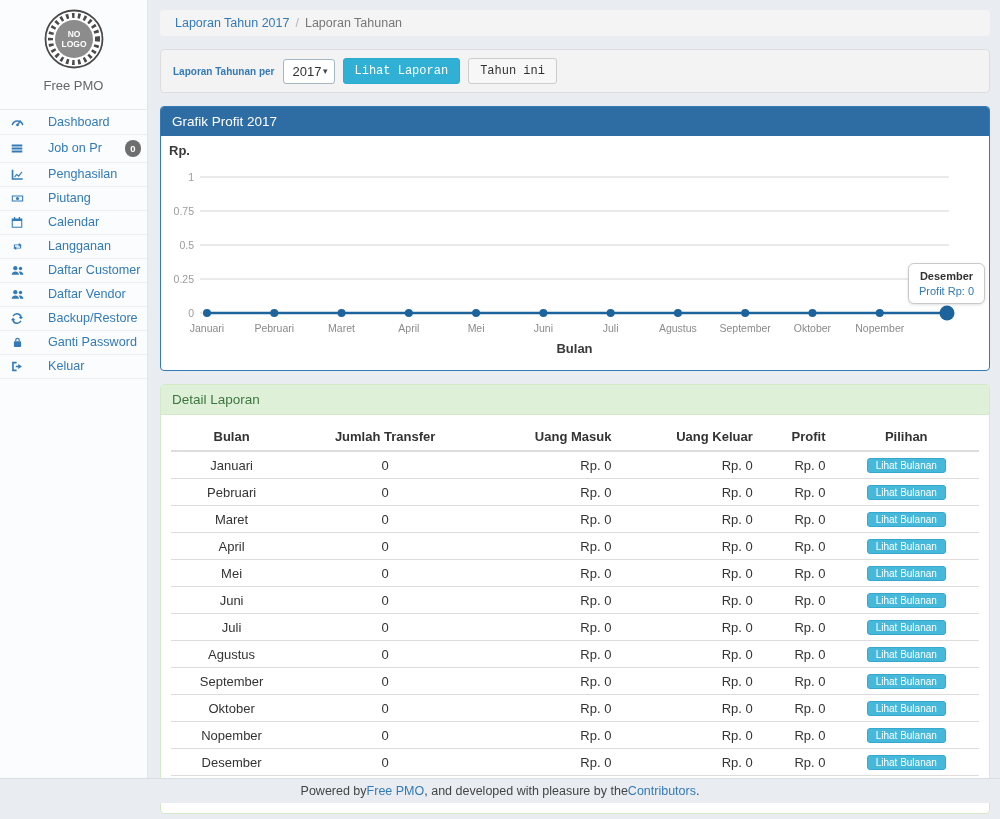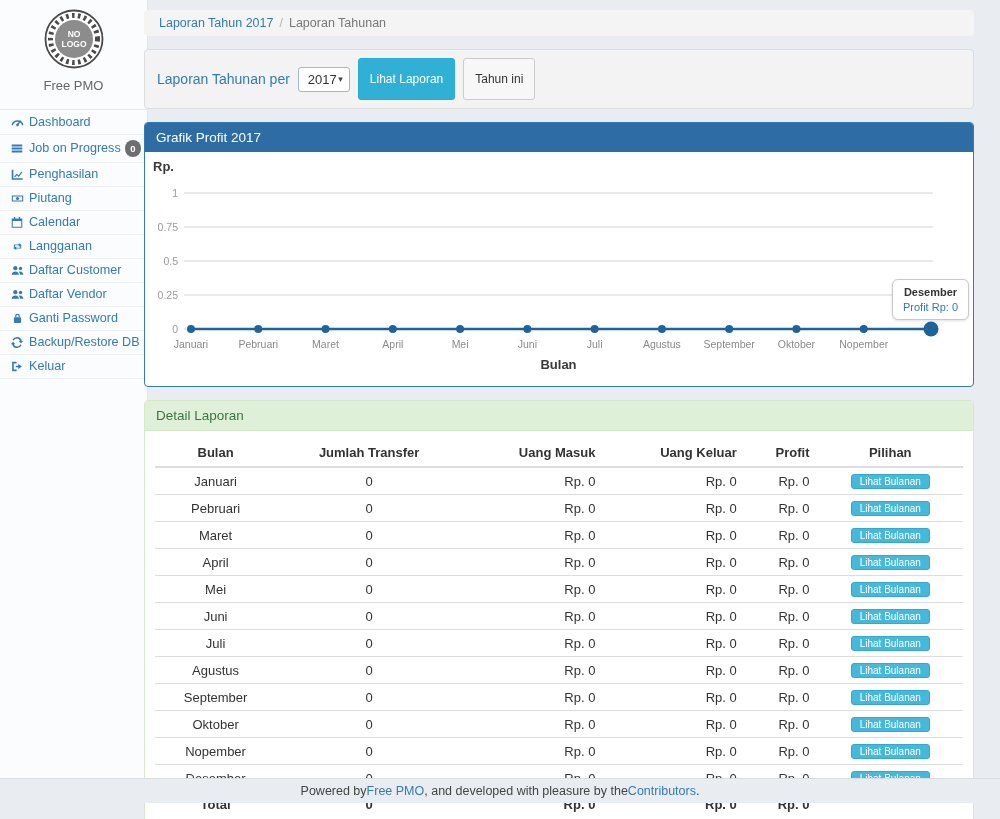--- a/index.html
+++ b/index.html
@@ -12,42 +12,42 @@
   html,body{width:1000px;height:819px}
   body{
     font-family:"Liberation Sans","DejaVu Sans",sans-serif;
     background:var(--page-bg); position:relative; overflow:hidden; font-size:13px; color:#333;
   }
   
   .sidebar{position:absolute;left:0;top:0;width:148px;height:778px;background:var(--sidebar-bg);
     border-right:1px solid #e2e6ea;}
   .side-header{text-align:center;padding:8px 0 16px;border-bottom:1px solid #e9e9ec;}
   .brand{font-size:13px;color:#666;margin-top:5px;}
-  .side-item{display:flex;align-items:center;gap:4px;padding:5px 6px 5px 9px;line-height:13px;
+  .side-item{display:flex;align-items:center;gap:23px;padding:5px 6px 5px 9px;line-height:13px;
     border-bottom:1px solid #eceef1;color:var(--accent);cursor:pointer;}
   .sicon{width:16px;display:flex;justify-content:center;align-items:center;color:var(--accent);flex:0 0 16px;}
   .sicon svg{fill:currentColor;}
   .slabel{flex:1;font-size:12.6px;white-space:nowrap;overflow:hidden;}
   .sbadge{background:var(--badge);color:#fff;border-radius:9px;font-size:9.5px;line-height:1;
     padding:3.5px 5.5px;font-weight:bold;}
   .schev{color:#8a8a8a;font-size:14px;line-height:10px;padding-right:2px;}
   
-  .main{position:absolute;left:133px;top:0;width:851px;height:810px;}
+  .main{position:absolute;left:149px;top:0;width:851px;height:810px;}
   .breadcrumb{margin:10px 10px 0 11px;background:#f4f4f5;border-radius:4px;padding:6px 15px;
     font-size:12.5px;color:#777;}
   .breadcrumb a{color:var(--accent);text-decoration:none;cursor:pointer;}
   .breadcrumb .sep{color:#b5b5b5;padding:0 6px;}
   .well{margin:13px 10px 0 11px;background:#f3f3f3;border:1px solid #ddd;border-radius:4px;
     padding:8px 12px;display:flex;align-items:center;gap:8px;}
-  .well-label{color:var(--accent);font-weight:normal;font-size:14px;}
+  .well-label{color:var(--accent);font-weight:bold;font-size:10px;}
   .select-box{background:#fff;border:1px solid #a5b6c4;border-radius:3px;height:25px;width:52px;
     display:flex;align-items:center;justify-content:space-between;padding:0 6px 0 9px;font-size:13px;color:#333;cursor:pointer;}
   .caret{font-size:9px;color:#444;}
-  .btn{font-size:12px;border-radius:3px;padding:13px 11px;border:1px solid;cursor:pointer;
-    font-family:Liberation Sans, sans-serif;line-height:14px;}
+  .btn{font-size:12px;border-radius:3px;padding:5px 11px;border:1px solid;cursor:pointer;
+    font-family:Liberation Mono, monospace;line-height:14px;}
   .btn-info{background:var(--info);border-color:#2aabd2;color:#fff;}
   .btn-default{background:#f7f7f7;border-color:#ccc;color:#333;}
   
   .panel{margin:13px 10px 0 11px;background:#fff;border-radius:4px;}
   .panel-primary{border:1px solid var(--primary-border);}
   .panel-primary .panel-heading{background:var(--primary-heading);color:#fff;font-size:13.5px;
     padding:7px 11px;border-radius:3px 3px 0 0;}
   .chart-body{position:relative;height:234px;}
   .chart-body svg{display:block;}
   .gridline{stroke:#d4d4d4;stroke-width:1;}
@@ -170,34 +170,34 @@
             <circle cx="5.3" cy="5.2" r="2.6"></circle>
             <path d="M.8 13.2c0-2.4 2-4.1 4.5-4.1s4.5 1.7 4.5 4.1z"></path>
             <circle cx="11.7" cy="5.6" r="2.1"></circle>
             <path d="M10.9 9.2c2.4 0 4.3 1.6 4.3 4h-4.1a5.4 5.4 0 0 0-1.6-3.7c.4-.2.9-.3 1.4-.3z"></path>
           </svg>
         </span>
         <span class="slabel">Daftar Vendor</span>
       </div>
       <div class="side-item">
         <span class="sicon">
+          <svg width="14" height="13" viewBox="0 0 16 16">
+            <path d="M13.9 6A6.1 6.1 0 0 0 2.5 4.6l1.5 1A4.3 4.3 0 0 1 11.9 6H10l2.9 3L15.5 6zM2.1 10a6.1 6.1 0 0 0 11.4 1.4l-1.5-1A4.3 4.3 0 0 1 4.1 10H6L3.1 7 .5 10z"></path>
+          </svg>
+        </span>
+        <span class="slabel">Backup/Restore DB</span>
+      </div>
+      <div class="side-item">
+        <span class="sicon">
           <svg width="13" height="13" viewBox="0 0 16 16">
             <path d="M5.1 6.5V5a2.9 2.9 0 0 1 5.8 0v1.5H9.4V5a1.4 1.4 0 0 0-2.8 0v1.5z"></path>
             <rect x="3.6" y="6.5" width="8.8" height="7" rx="1"></rect>
           </svg>
         </span>
         <span class="slabel">Ganti Password</span>
-      </div>
-      <div class="side-item">
-        <span class="sicon">
-          <svg width="14" height="13" viewBox="0 0 16 16">
-            <path d="M13.9 6A6.1 6.1 0 0 0 2.5 4.6l1.5 1A4.3 4.3 0 0 1 11.9 6H10l2.9 3L15.5 6zM2.1 10a6.1 6.1 0 0 0 11.4 1.4l-1.5-1A4.3 4.3 0 0 1 4.1 10H6L3.1 7 .5 10z"></path>
-          </svg>
-        </span>
-        <span class="slabel">Backup/Restore DB</span>
       </div>
       <div class="side-item">
         <span class="sicon">
           <svg width="14" height="13" viewBox="0 0 16 16">
             <path d="M2 2.2h5.5v2H4v7.6h3.5v2H2z"></path>
             <path d="M9.5 4.8 14 8l-4.5 3.2V9H6.5V7h3z"></path>
           </svg>
         </span>
         <span class="slabel">Keluar</span>
       </div>

